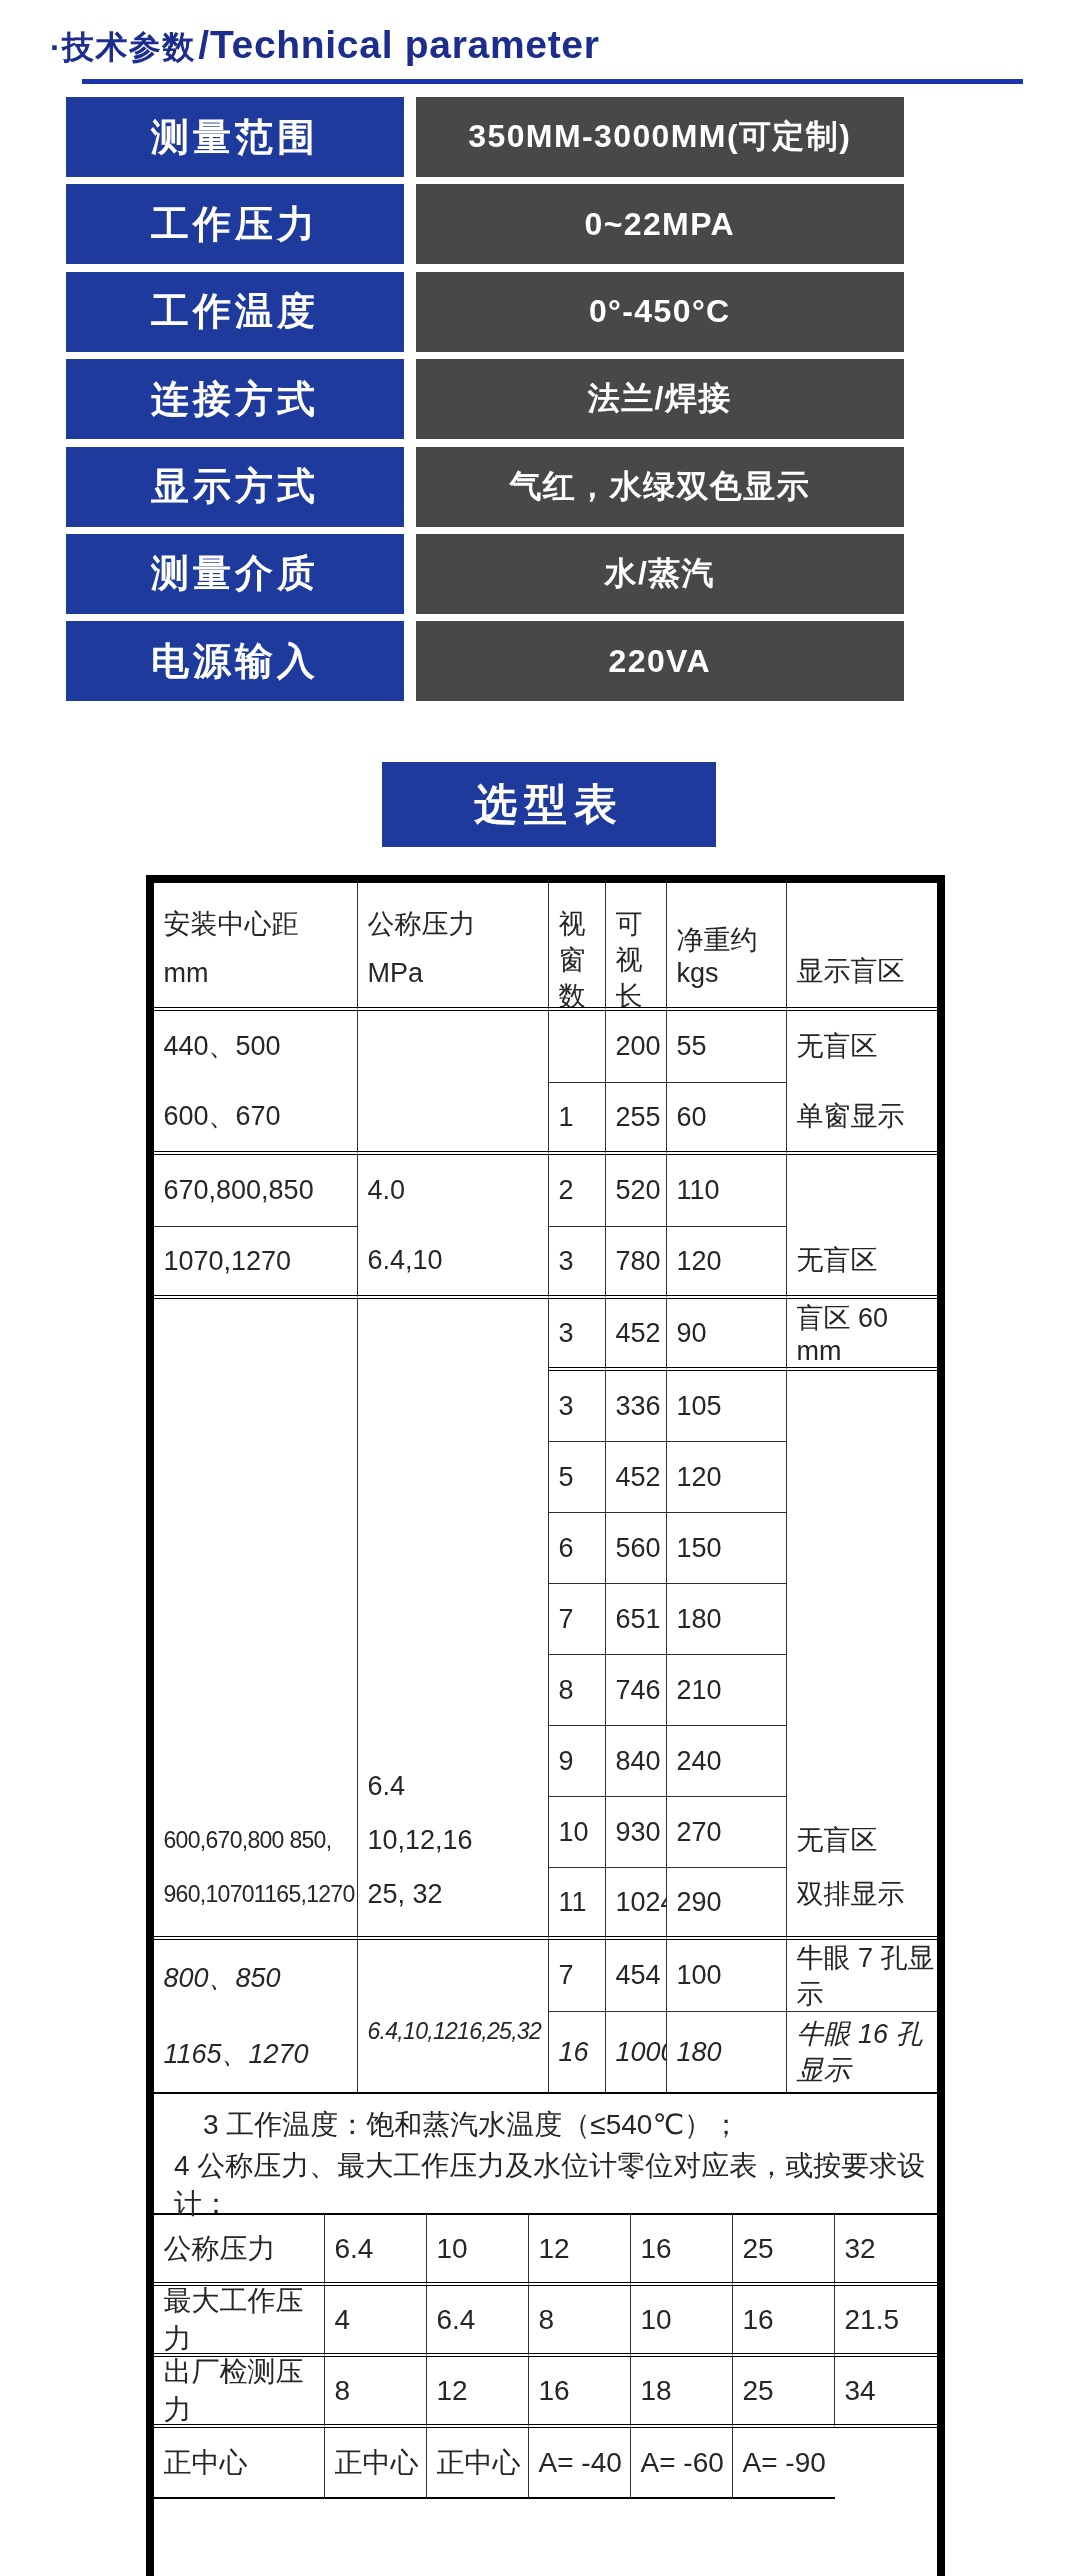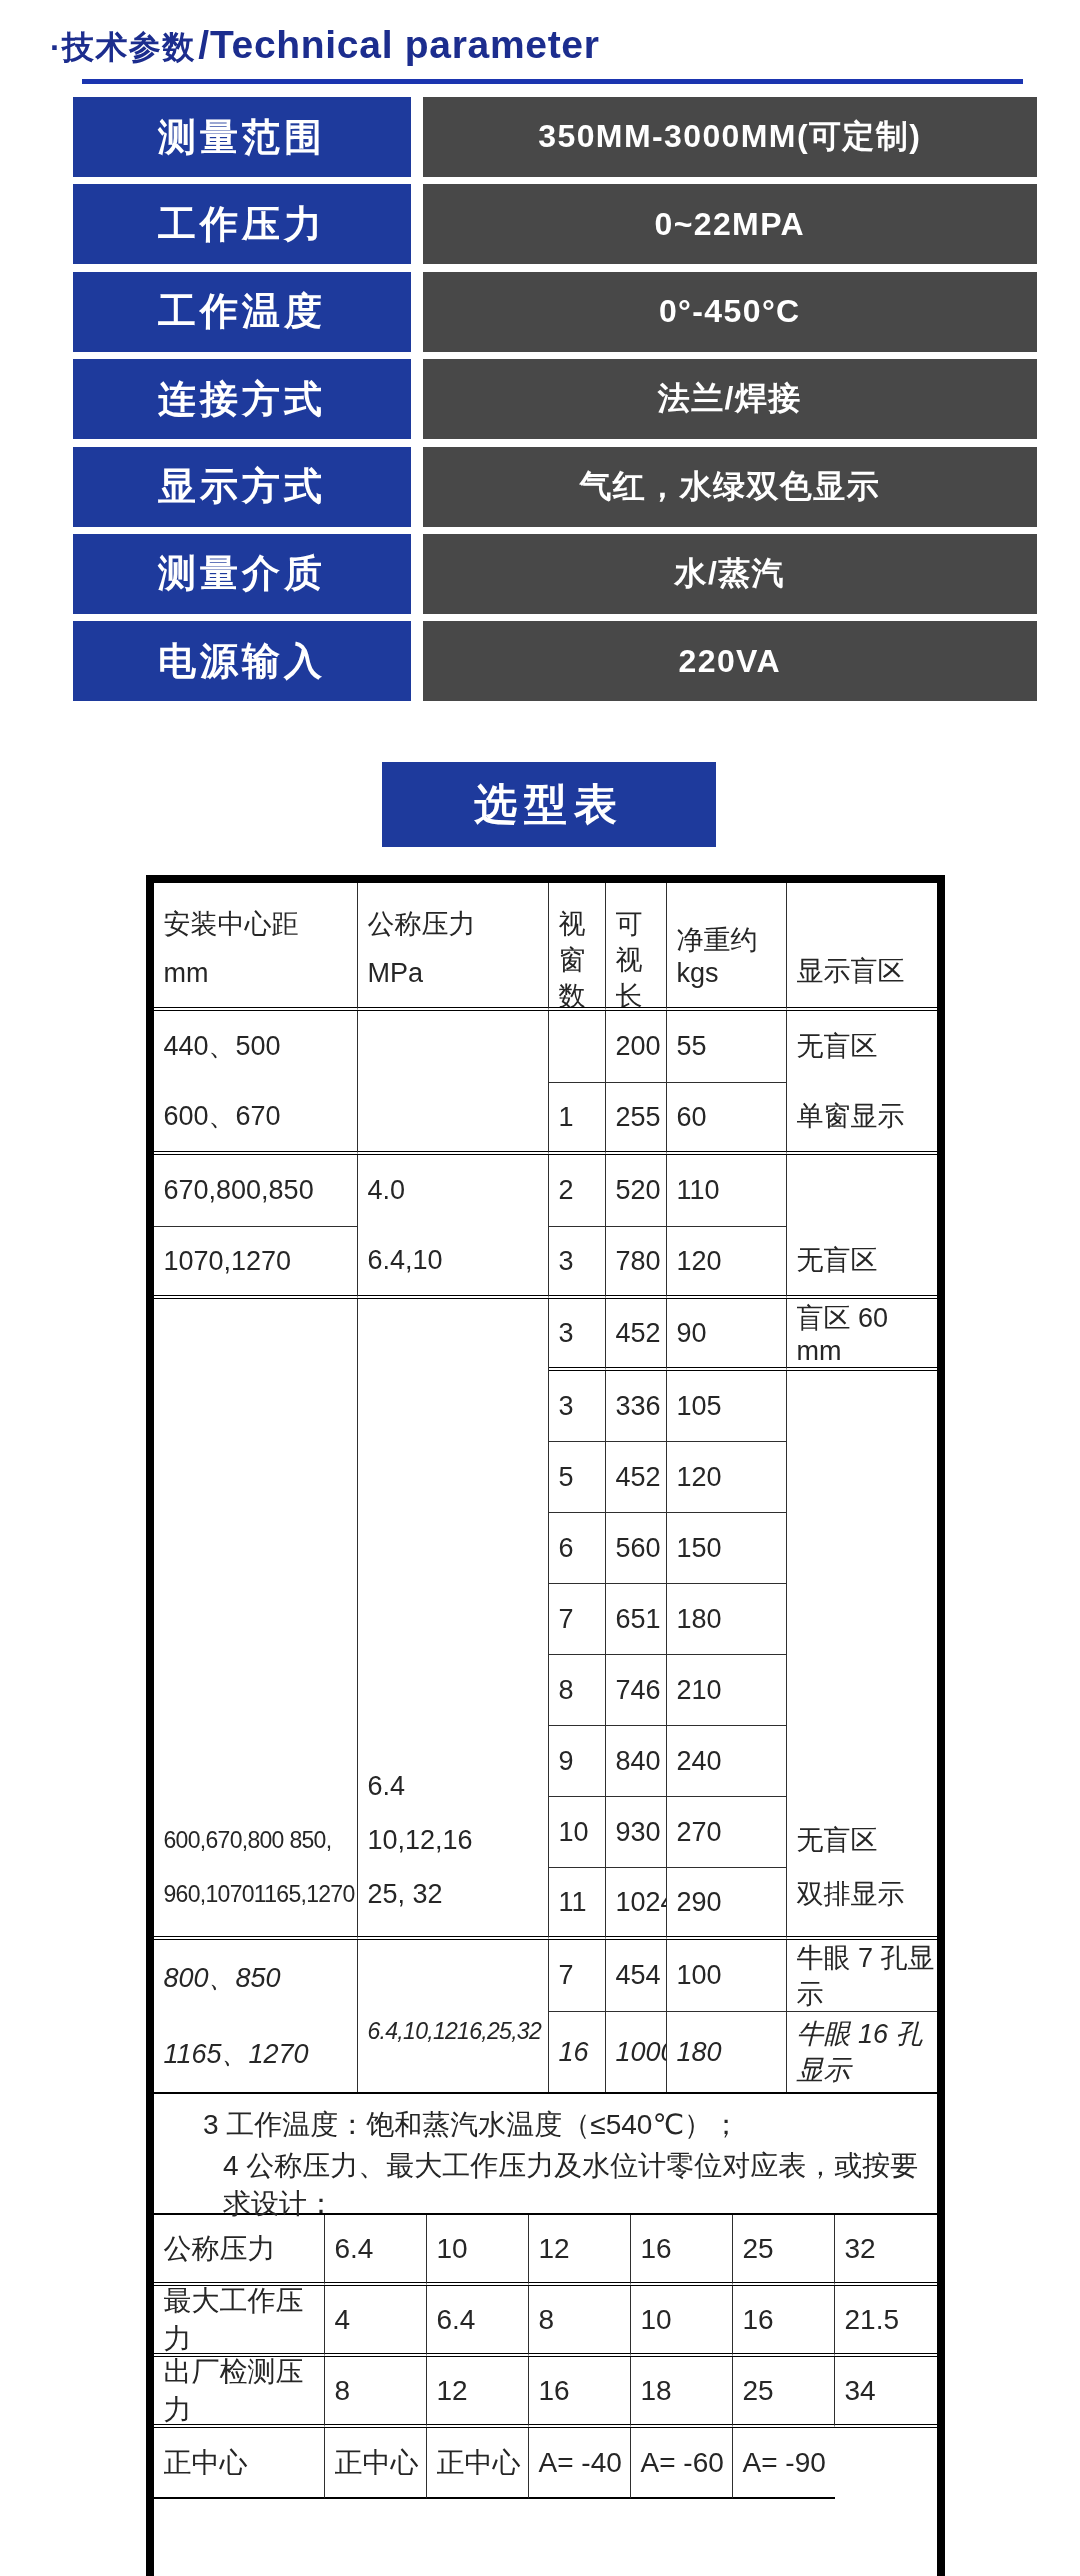--- a/index.html
+++ b/index.html
@@ -13,21 +13,21 @@
     font-family:"Liberation Sans","DejaVu Sans",sans-serif; color:var(--text);
   }
 
   
   .title-wrap{position:absolute; left:50px; top:23px; display:flex; align-items:baseline; color:var(--navy); white-space:nowrap;}
   .title-cn{font-size:32px; font-weight:700; letter-spacing:1.4px;}
   .title-en{font-size:39px; font-weight:600; margin-left:2.7px; letter-spacing:0.7px;}
   .title-underline{position:absolute; left:82px; top:79px; width:941px; height:5.4px; background:var(--underline);}
 
   
-  .params{position:absolute; left:66px; top:97px; width:964px; display:flex; flex-direction:column; gap:7.4px;margin-left:7px;}
+  .params{position:absolute; left:66px; top:97px; width:838px; display:flex; flex-direction:column; gap:7.4px;}
   .param-row{display:flex; gap:11.5px; height:80px;}
   .param-label{
     width:338px; background:var(--blue); color:#fff; font-size:38px; font-weight:700;
     display:flex; align-items:center; justify-content:center; letter-spacing:4px;
   }
   .param-value{
     flex:1; background:var(--gray); color:#fff; font-size:32px; font-weight:700;
     display:flex; align-items:center; justify-content:center; letter-spacing:1.4px;
   }
 
@@ -58,21 +58,21 @@
   .th.end{justify-content:flex-end;}
   .vsplit{display:flex; flex-direction:column; padding-left:9.5px;}
   .vsplit span{flex:1; display:flex; align-items:center;}
   .vend{display:flex; flex-direction:column; justify-content:flex-end; padding:0 0 15px 9.5px;}
   .vend span{height:54px; display:flex; align-items:center;}
   .vend.deep{padding-bottom:34px;}
   .fs34{font-size:23px; letter-spacing:-0.7px;}
 
   
   .noteA{height:62px; display:flex; align-items:center; padding-left:49px; font-size:28px;}
-  .noteB{height:57px; display:flex; align-items:center; padding-left:69px; font-size:28px;}
+  .noteB{height:57px; display:flex; align-items:center; padding-left:20px; font-size:28px;}
 
   
   .gridC{
     display:grid; width:100%; border-top:2px solid #000;
     grid-template-columns:171px repeat(6,1fr);
     grid-template-rows:repeat(4,71px);
   }
   .gridC .cell{font-size:28px;}
   .gridC .cell{border-bottom:4px double #000;}
   .gridC .row4{border-bottom:2px solid #000;}

